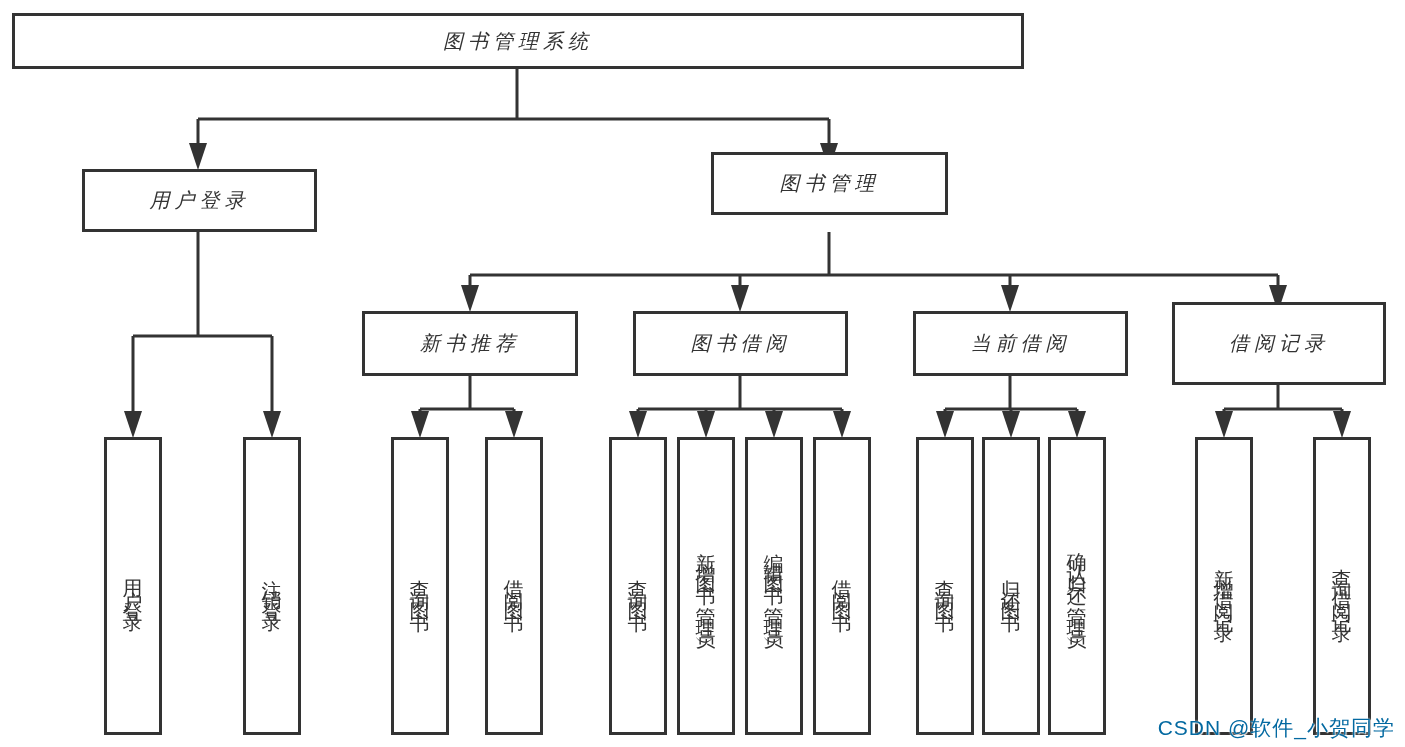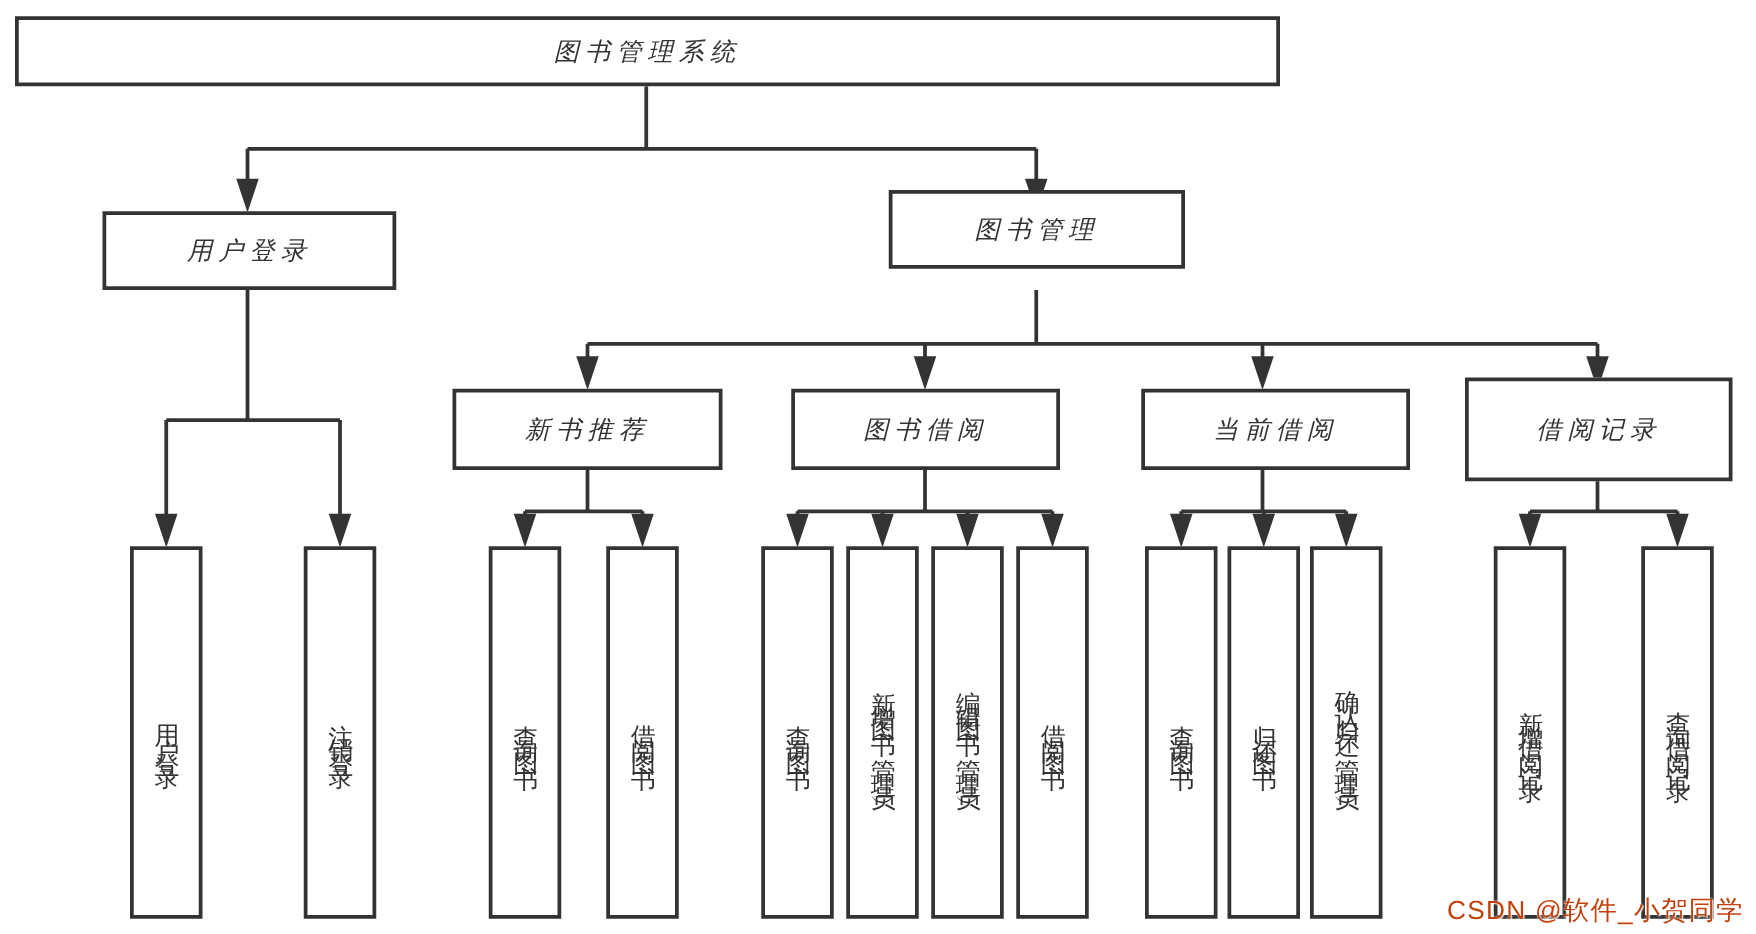--- a/index.html
+++ b/index.html
@@ -73,21 +73,21 @@
   .x10 { left: 982px; }
   .x11 { left: 1048px; }
   .x12 { left: 1195px; }
   .x13 { left: 1313px; }
   #watermark {
     position: absolute;
     right: 10px;
     bottom: 5px;
     font-size: 21px;
     letter-spacing: 1px;
-    color: #c2410c;
+    color: #0369a1;
     text-shadow: 0 0 2px #ffffff, 1px 1px 1px rgba(255,255,255,0.9);
     z-index: 5;
     white-space: nowrap;
   }
 </style>
 </head>
 <body>
 
 <div id="stage">
 

